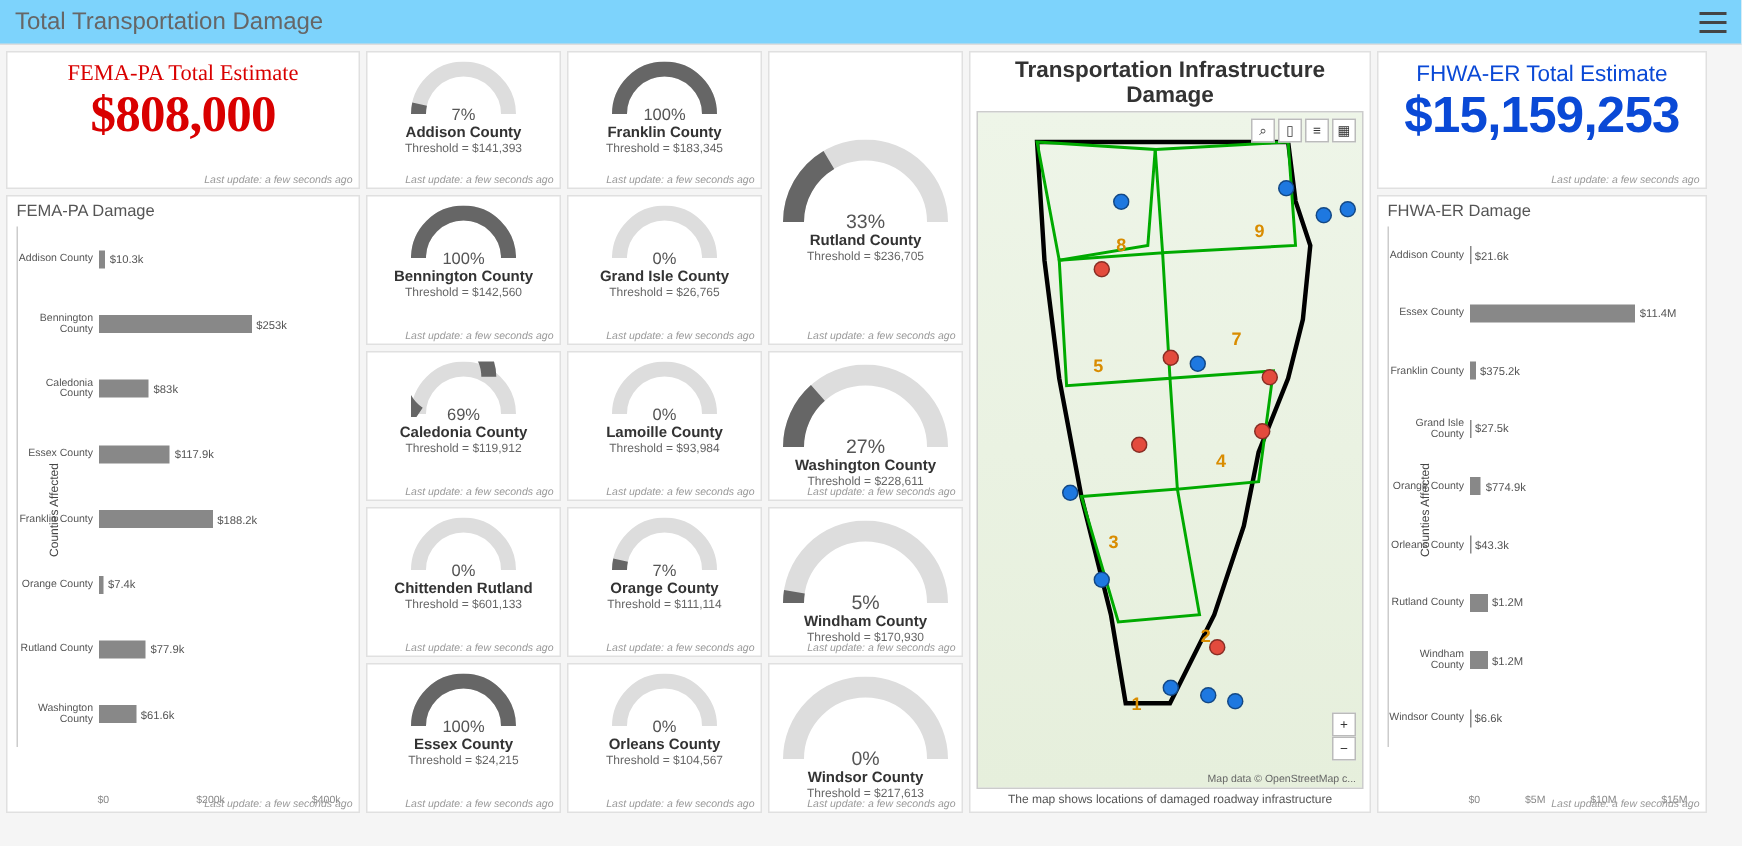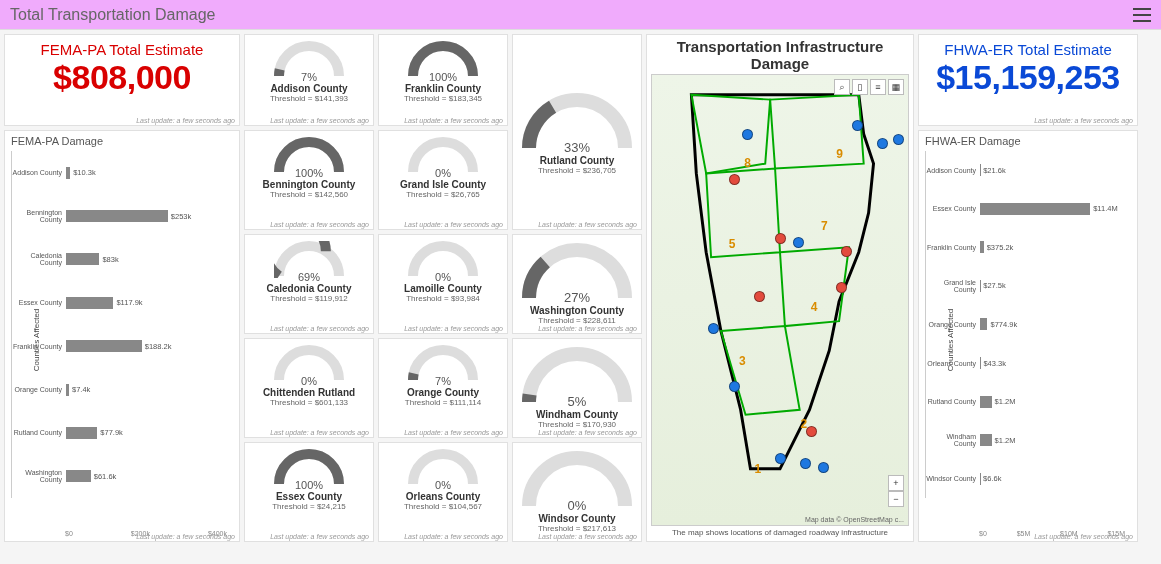--- a/index.html
+++ b/index.html
@@ -6,21 +6,21 @@
   body {
     font-family: "Segoe UI", Arial, sans-serif;
     background: #f5f5f5;
     width: 1161px;
     height: 564px;
     overflow: hidden;
     color: #333;
     font-size: 12px;
   }
   .header {
-    background: #f0abfc;
+    background: #7dd3fc;
     height: 30px;
     display: flex;
     align-items: center;
     justify-content: space-between;
     padding: 0 10px;
     border-bottom: 1px solid #ddd;
   }
   .header-title { font-size: 16px; color: #666; }
   .hamburger { width: 18px; height: 14px; display: flex; flex-direction: column; justify-content: space-between; cursor: pointer; }
   .hamburger span { height: 2px; background: #444; }
@@ -46,21 +46,21 @@
     position: absolute;
     bottom: 1px;
     right: 4px;
     font-size: 7px;
     font-style: italic;
     color: #999;
   }
   
   .est-title { text-align: center; font-size: 15px; margin-top: 2px; }
   .est-value { text-align: center; font-size: 34px; font-weight: bold; letter-spacing: -0.5px; }
-  .red .est-title, .red .est-value { color: #d90000; }
+  .red .est-title, .red .est-value { color: #d90000; font-family: Liberation Serif, serif; }
   .blue .est-title, .blue .est-value { color: #0a49d6; }
 
   
   .chart-title { font-size: 11px; color: #555; margin-bottom: 4px; }
   .chart-body { flex: 1; display: flex; position: relative; }
   .ylabel {
     position: absolute;
     left: -6px;
     top: 50%;
     transform: translateY(-50%) rotate(-90deg);

